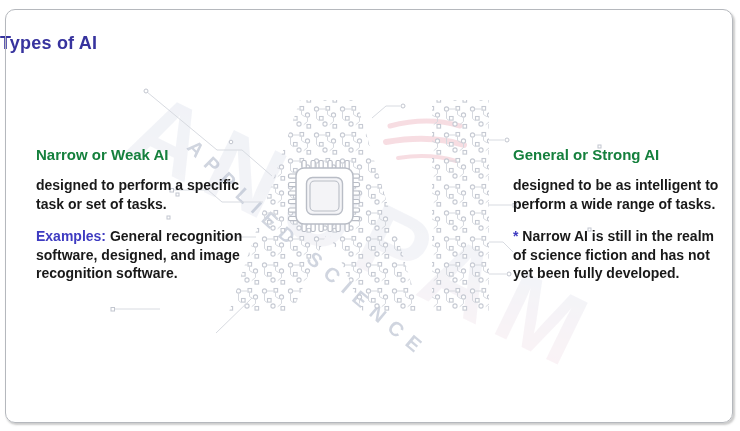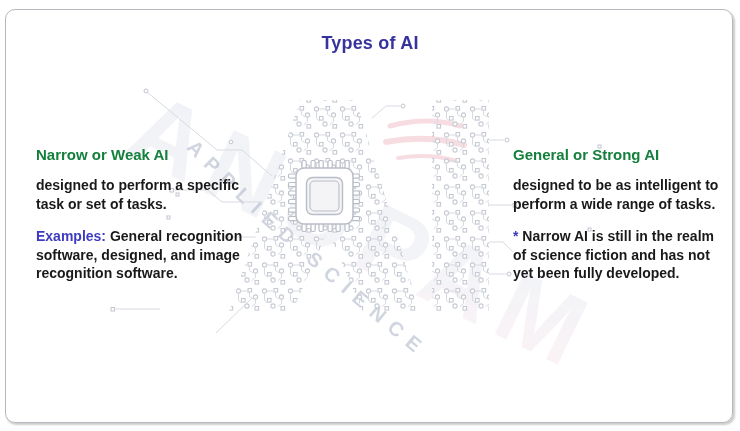--- a/index.html
+++ b/index.html
@@ -1,21 +1,21 @@
 <!DOCTYPE html>
 <html><head>
 <meta charset="utf-8">
 <style>
   html,body{margin:0;padding:0;background:#ffffff;}
   .canvas{position:relative;width:740px;height:431px;background:#fff;overflow:hidden;
           font-family:"Liberation Sans",sans-serif;}
   .art{position:absolute;left:0;top:0;width:740px;height:431px;z-index:1;}
   .frame{position:absolute;left:5px;top:9px;right:7px;bottom:8px;border:1px solid #b5b8bd;
          border-radius:10px;box-shadow:1.5px 2px 2px rgba(110,110,110,.35);z-index:4;pointer-events:none;}
-  .page-title{position:absolute;top:33px;left:0;width:100%;text-align:center;margin:0;
+  .page-title{position:absolute;top:33px;left:0;width:100%;margin:0;
               font-size:18px;font-weight:700;color:#37339E;letter-spacing:.2px;z-index:3;}
   .col{position:absolute;top:146px;width:230px;z-index:3;font-size:14px;line-height:18.6px;
        font-weight:700;color:#191919;}
   .col-left{left:36px;}
   .col-right{left:513px;}
   .col h2{font-size:15px;line-height:18px;color:#15803d;margin:0 0 12px 0;font-weight:700;}
   .para{margin:0 0 14px 0;}
   .ln{display:block;white-space:nowrap;}
   .accent{color:#3E3BC1;text-align:right;}
 </style>

